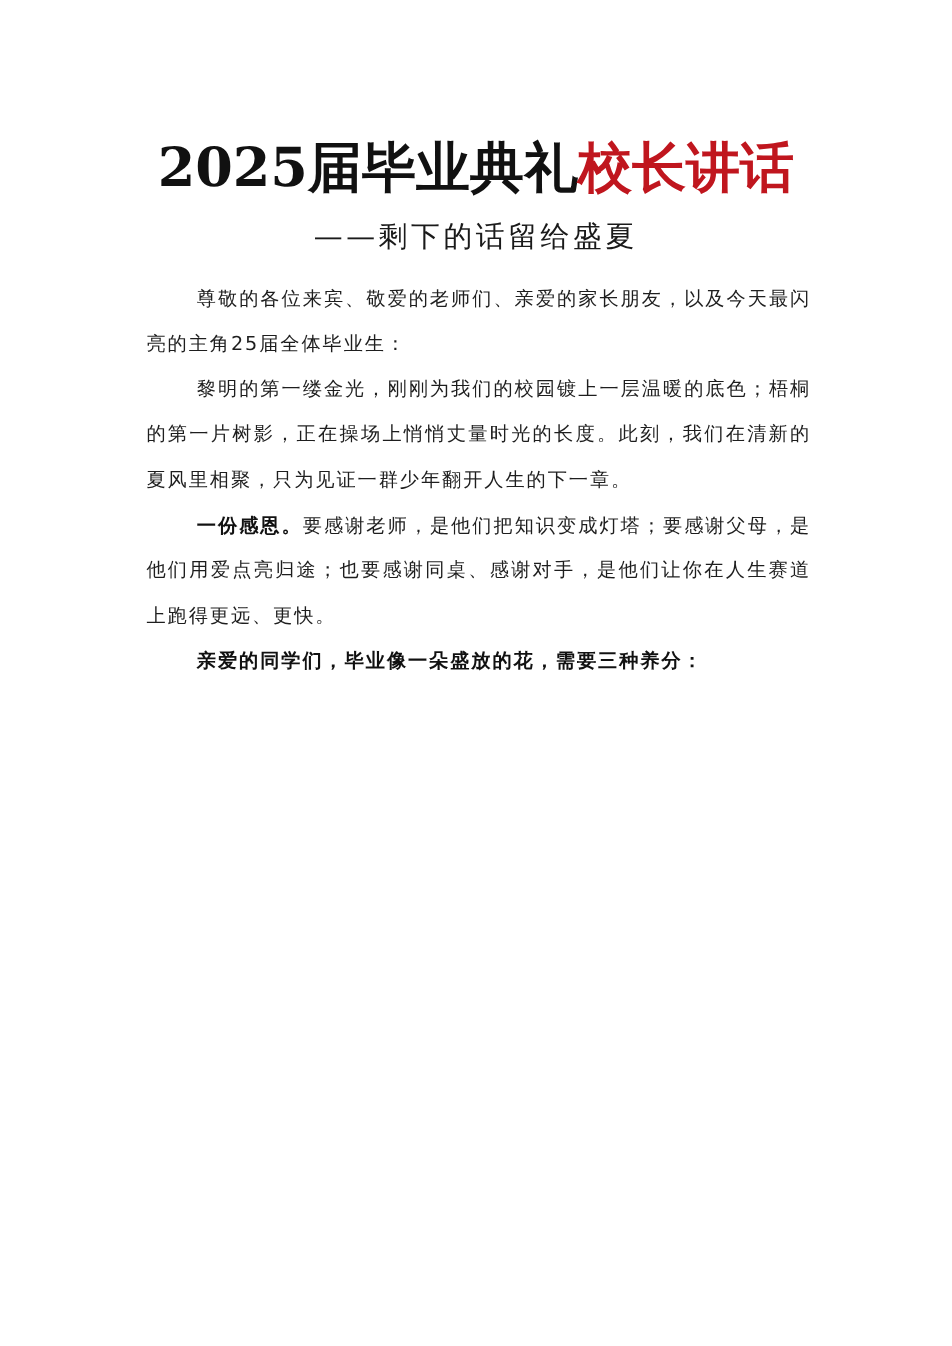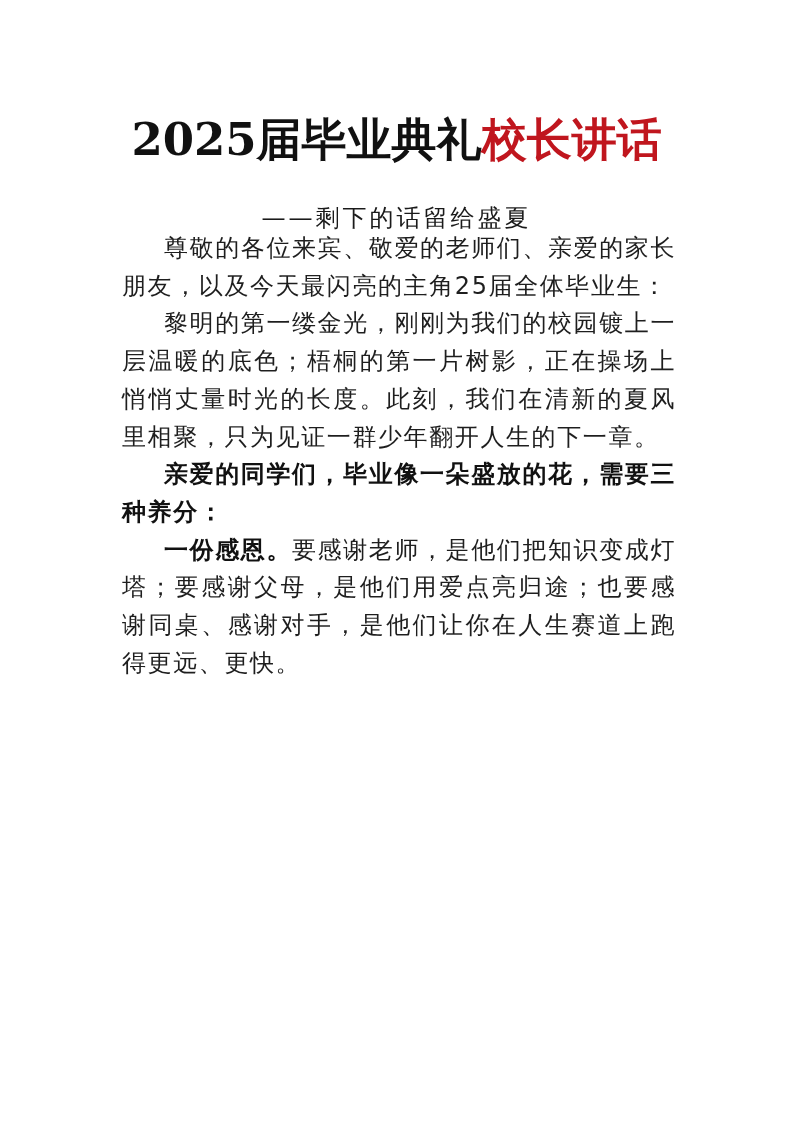--- a/index.html
+++ b/index.html
@@ -7,38 +7,38 @@
   .page { position: absolute; left: 0; top: 0; width: 793px; height: 1122px; background: #fff; }
   .title {
     position: absolute; left: 0; top: 112px; width: 793px; text-align: center;
     font-family: "DejaVu Serif", "Liberation Serif", serif; font-weight: bold;
     font-size: 45px; line-height: 56px; color: #111; letter-spacing: 0px; white-space: nowrap;
   }
   .title .red { color: #c0161e; }
   .subtitle {
     position: absolute; left: 0; top: 180px; width: 793px; text-align: center;
     font-family: "DejaVu Serif", "Liberation Serif", serif; font-size: 24px; line-height: 34px;
-    color: #1a1a1a; letter-spacing: 3px; margin-top: 21px;
+    color: #1a1a1a; letter-spacing: 3px;
   }
   .body {
     position: absolute; left: 122px; top: 230px; width: 554px;
-    font-family: "DejaVu Sans", "Liberation Sans", sans-serif; font-size: 24px;
+    font-family: "DejaVu Sans", "Liberation Sans", sans-serif; font-size: 16px;
     line-height: 37.7px; color: #1e1e1e; text-align: justify; letter-spacing: 1.6px;
   }
   .body p { margin: 0; text-indent: 42px; }
   .body b { font-weight: bold; color: #111; }
 </style>
 </head>
 <body>
 
 <div class="page">
   <div class="title">
     <span>2025届毕业典礼</span><span class="red">校长讲话</span>
   </div>
   <div class="subtitle">——剩下的话留给盛夏</div>
 
   <div class="body">
     <p><span>尊敬的各位来宾、敬爱的老师们、亲爱的家长朋友，以及今天最闪亮的主角25届全体毕业生：</span></p>
     <p><span>黎明的第一缕金光，刚刚为我们的校园镀上一层温暖的底色；梧桐的第一片树影，正在操场上悄悄丈量时光的长度。此刻，我们在清新的夏风里相聚，只为见证一群少年翻开人生的下一章。</span></p>
+    <p><b>一份感恩。</b><span>要感谢老师，是他们把知识变成灯塔；要感谢父母，是他们用爱点亮归途；也要感谢同桌、感谢对手，是他们让你在人生赛道上跑得更远、更快。</span></p>
     <p><b>亲爱的同学们，毕业像一朵盛放的花，需要三种养分：</b><span></span></p>
-    <p><b>一份感恩。</b><span>要感谢老师，是他们把知识变成灯塔；要感谢父母，是他们用爱点亮归途；也要感谢同桌、感谢对手，是他们让你在人生赛道上跑得更远、更快。</span></p>
   </div>
 </div>
 
 </body></html>

